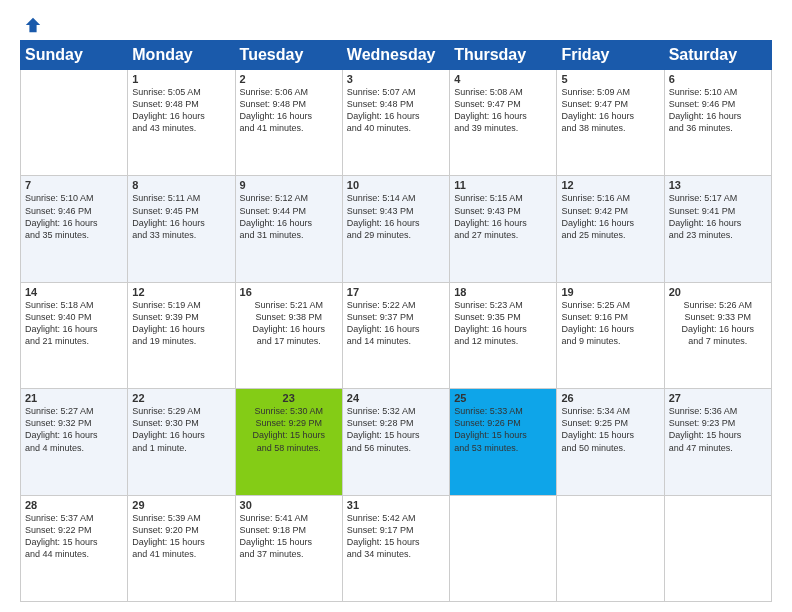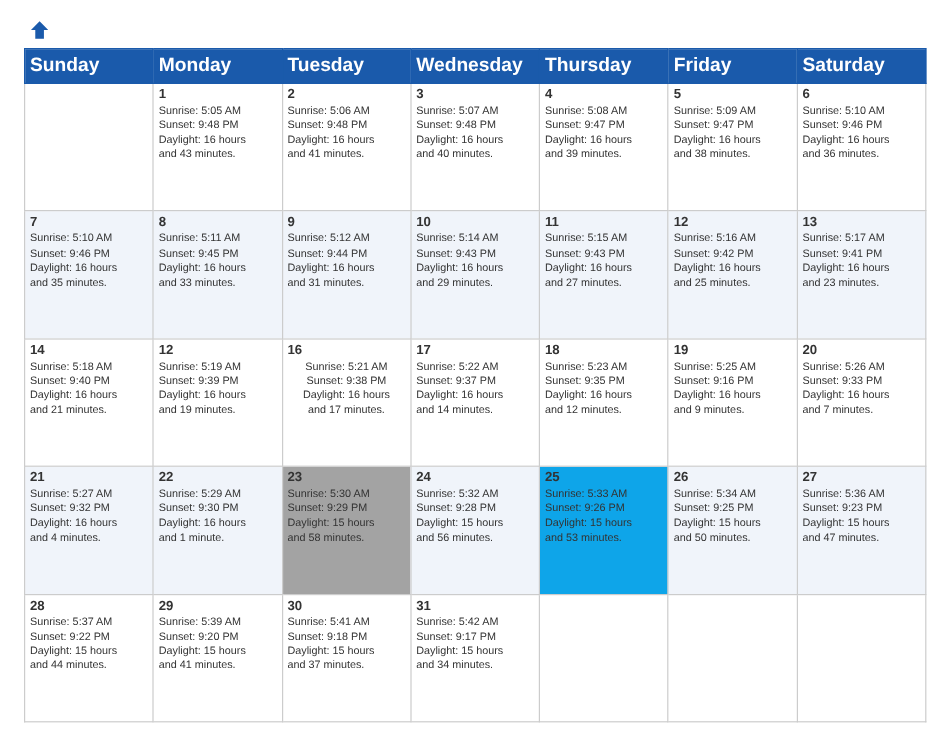--- a/index.html
+++ b/index.html
@@ -274,42 +274,42 @@
           </td>
           <td style="background: rgb(255, 255, 255);">
             <span class="day-number">19</span>
             <div class="day-info" style="white-space: pre-line;">Sunrise: 5:25 AM
 Sunset: 9:16 PM
 Daylight: 16 hours
 and 9 minutes.</div>
           </td>
           <td style="background: rgb(255, 255, 255);">
             <span class="day-number">20</span>
-            <div class="day-info" style="white-space: pre-line;">Sunrise: 5:26 AM
+            <div class="day-info" style="white-space: pre-line; text-align: center;">Sunrise: 5:26 AM
 Sunset: 9:33 PM
 Daylight: 16 hours
 and 7 minutes.</div>
           </td>
         </tr>
         <tr>
           <td style="background: rgb(240, 244, 250);">
             <span class="day-number">21</span>
             <div class="day-info" style="white-space: pre-line;">Sunrise: 5:27 AM
 Sunset: 9:32 PM
 Daylight: 16 hours
 and 4 minutes.</div>
           </td>
           <td style="background: rgb(240, 244, 250); margin-left: 42px;">
             <span class="day-number">22</span>
             <div class="day-info" style="white-space: pre-line;">Sunrise: 5:29 AM
 Sunset: 9:30 PM
 Daylight: 16 hours
 and 1 minute.</div>
           </td>
-          <td style="background: #a3a3a3;">
+          <td style="background: #84cc16; text-align: center;">
             <span class="day-number">23</span>
             <div class="day-info" style="white-space: pre-line;">Sunrise: 5:30 AM
 Sunset: 9:29 PM
 Daylight: 15 hours
 and 58 minutes.</div>
           </td>
           <td style="background: rgb(240, 244, 250); margin-left: 40px;">
             <span class="day-number">24</span>
             <div class="day-info" style="white-space: pre-line;">Sunrise: 5:32 AM
 Sunset: 9:28 PM

